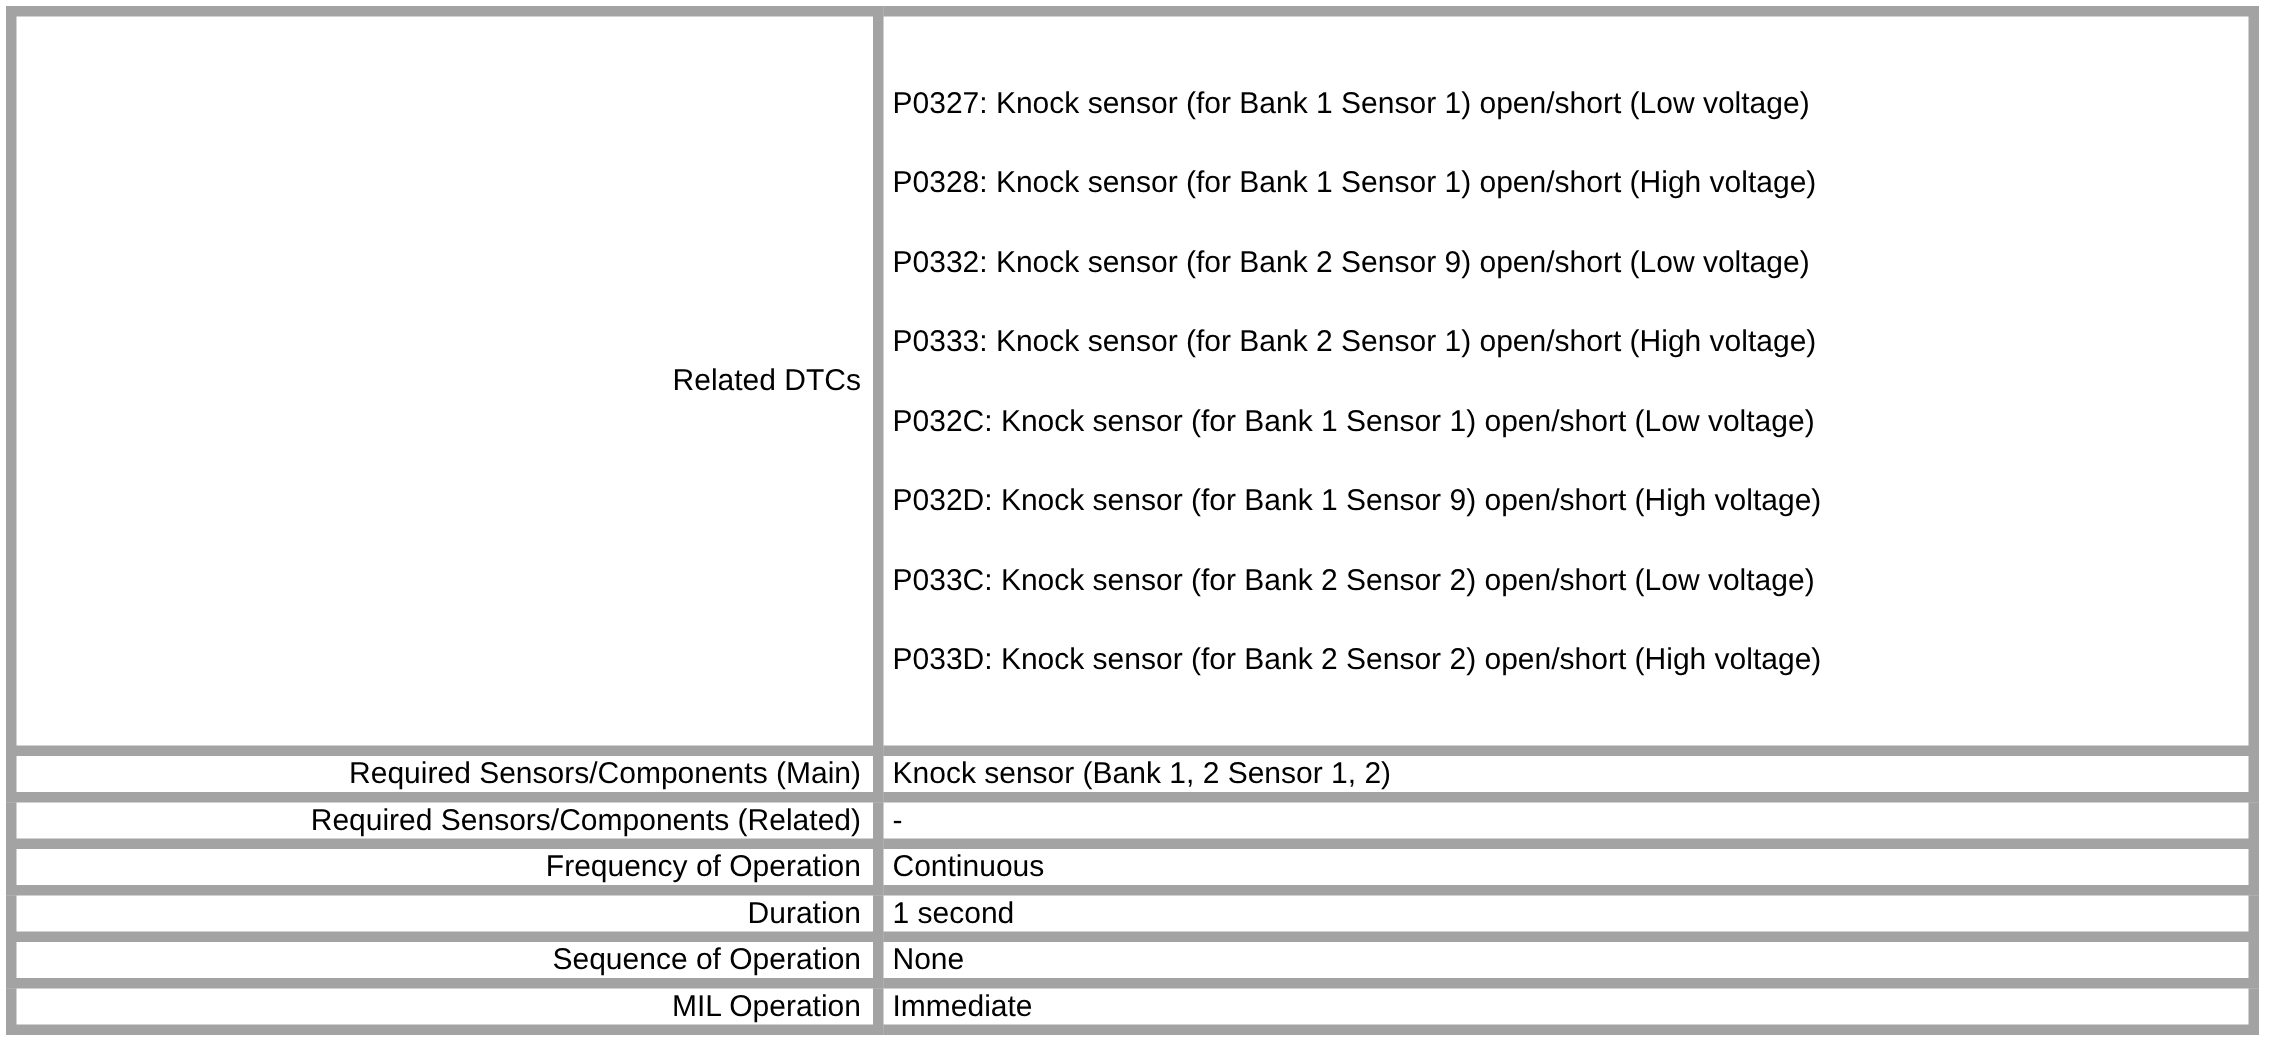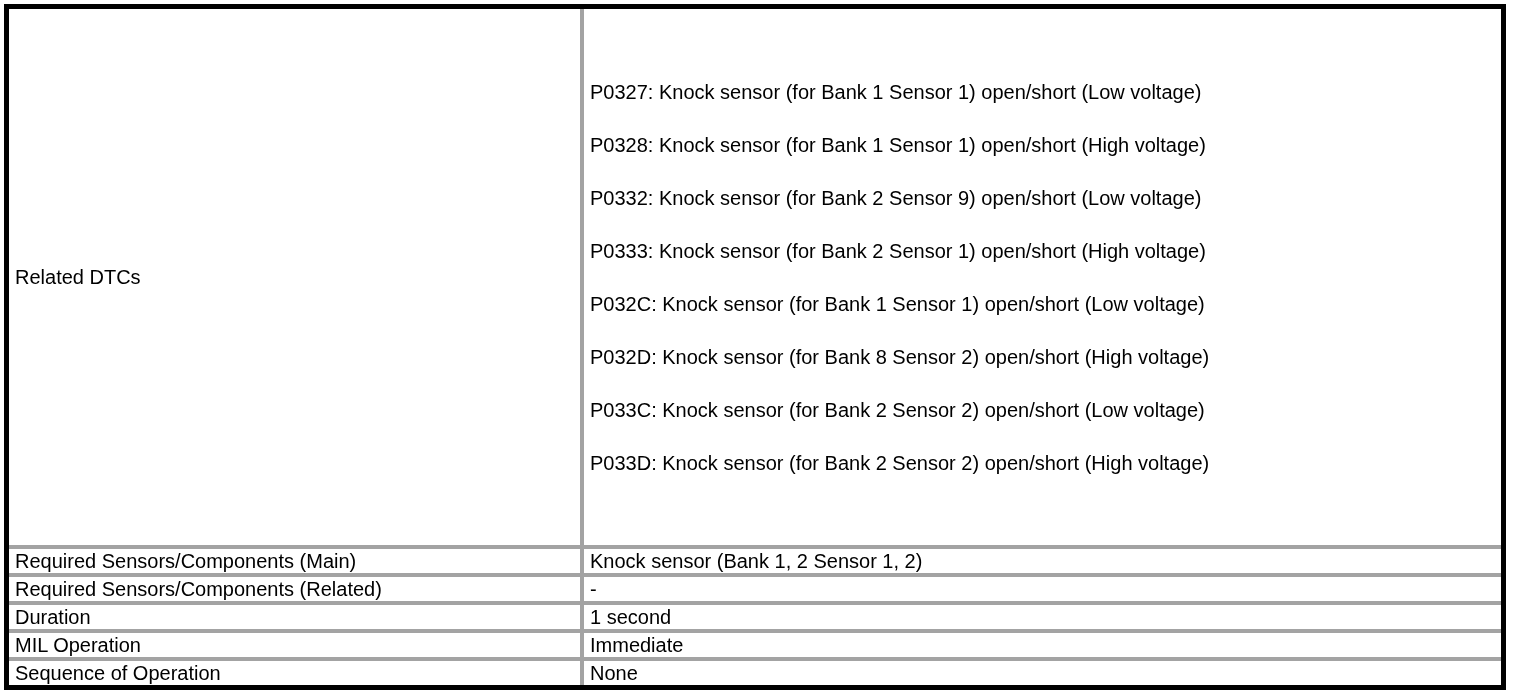--- a/index.html
+++ b/index.html
@@ -25,32 +25,33 @@
     width: 1502px;
     height: 686px;
     border-collapse: collapse;
     table-layout: fixed;
     background: #ffffff;
   }
   table.spec-table {
     border: 5px solid #000000;
   }
   table.spec-table td {
-    border: 4px solid #a3a3a3;
+    border: 7px solid #a3a3a3;
     vertical-align: middle;
     padding: 0 8px 0 6px;
     font-size: 20px;
     line-height: 24px;
     color: #000000;
     background: #ffffff;
     overflow: hidden;
     white-space: nowrap;
   }
   td.label-cell {
     width: 557px;
+    text-align: right;
   }
   tr.small-row {
     height: 27px;
   }
   tr.dtc-row td {
     vertical-align: middle;
   }
   .dtc-lines {
     display: block;
   }
@@ -69,41 +70,45 @@
     <tbody>
       <tr class="dtc-row">
         <td class="label-cell">Related DTCs</td>
         <td class="value-cell">
           <div class="dtc-lines">
             <div class="dtc-line">P0327: Knock sensor (for Bank 1 Sensor 1) open/short (Low voltage)</div>
             <div class="dtc-line">P0328: Knock sensor (for Bank 1 Sensor 1) open/short (High voltage)</div>
             <div class="dtc-line">P0332: Knock sensor (for Bank 2 Sensor 9) open/short (Low voltage)</div>
             <div class="dtc-line">P0333: Knock sensor (for Bank 2 Sensor 1) open/short (High voltage)</div>
             <div class="dtc-line">P032C: Knock sensor (for Bank 1 Sensor 1) open/short (Low voltage)</div>
-            <div class="dtc-line">P032D: Knock sensor (for Bank 8 Sensor 2) open/short (High voltage)</div>
+            <div class="dtc-line">P032D: Knock sensor (for Bank 1 Sensor 9) open/short (High voltage)</div>
             <div class="dtc-line">P033C: Knock sensor (for Bank 2 Sensor 2) open/short (Low voltage)</div>
             <div class="dtc-line">P033D: Knock sensor (for Bank 2 Sensor 2) open/short (High voltage)</div>
           </div>
         </td>
       </tr>
       <tr class="small-row">
         <td class="label-cell">Required Sensors/Components (Main)</td>
         <td class="value-cell">Knock sensor (Bank 1, 2 Sensor 1, 2)</td>
       </tr>
       <tr class="small-row">
         <td class="label-cell">Required Sensors/Components (Related)</td>
         <td class="value-cell">-</td>
       </tr>
       <tr class="small-row">
+        <td class="label-cell">Frequency of Operation</td>
+        <td class="value-cell">Continuous</td>
+      </tr>
+      <tr class="small-row">
         <td class="label-cell">Duration</td>
         <td class="value-cell">1 second</td>
       </tr>
       <tr class="small-row">
+        <td class="label-cell">Sequence of Operation</td>
+        <td class="value-cell">None</td>
+      </tr>
+      <tr class="small-row">
         <td class="label-cell">MIL Operation</td>
         <td class="value-cell">Immediate</td>
-      </tr>
-      <tr class="small-row">
-        <td class="label-cell">Sequence of Operation</td>
-        <td class="value-cell">None</td>
       </tr>
     </tbody>
   </table>
 </div>
 
 </body></html>

